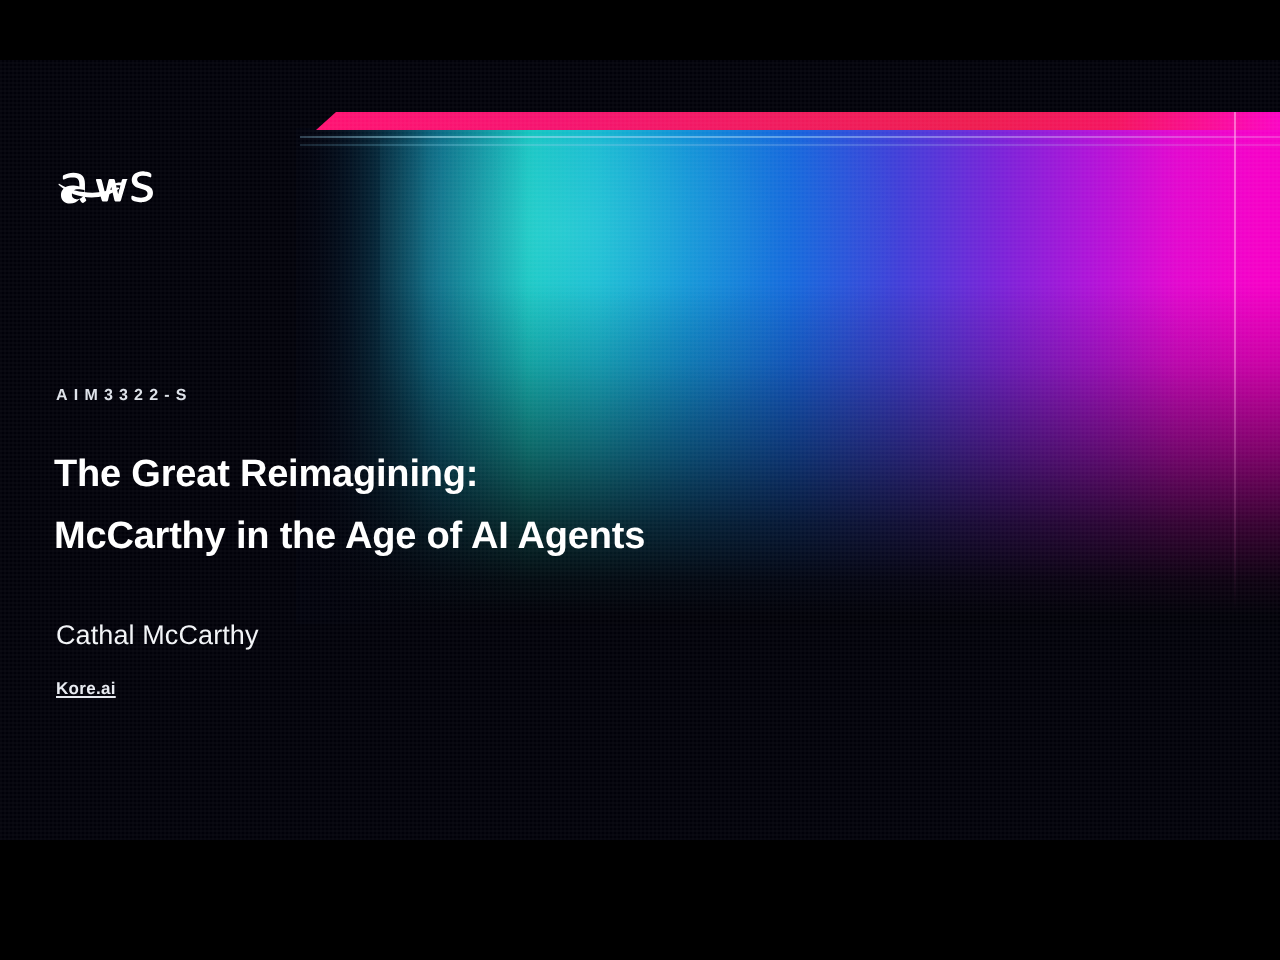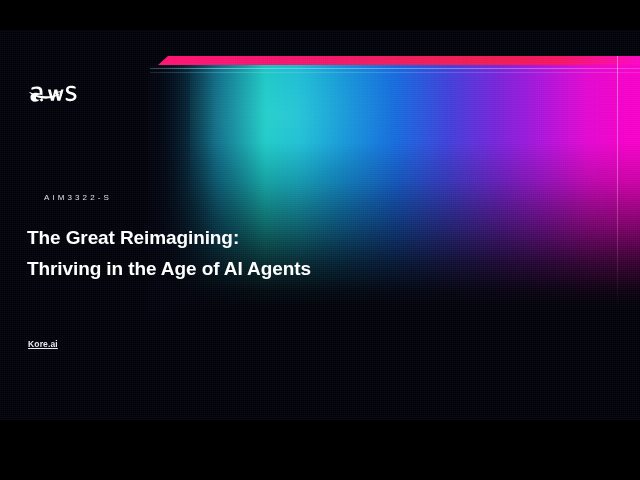--- a/index.html
+++ b/index.html
@@ -209,25 +209,24 @@
     height: 34px;
   }
   #aws-logo svg { display: block; }
 
   
   #session-code {
     position: absolute;
     left: 28px;
     top: 163px;
     font-size: 8px;
-    font-weight: normal;
+    font-weight: bold;
     letter-spacing: 3.1px;
     color: #dfe3ea;
     white-space: nowrap;
-    margin-left: 16px;
   }
 
   
   #slide-title {
     position: absolute;
     left: 27px;
     top: 192px;
     width: 560px;
     font-size: 19px;
     line-height: 31px;
@@ -292,23 +291,24 @@
 
           <path d="M104.3 52.2C97.2 57.4 86.9 60.2 78 60.2c-12.4 0-23.6-4.6-32.1-12.2-.67-.6-.07-1.42.73-.96 9.17 5.33 20.5 8.55 32.2 8.55 7.9 0 16.6-1.64 24.6-5.03 1.2-.51 2.2.79 1 1.66z" fill="#ffffff" transform="translate(-44 -28) scale(1.02)"></path>
           <path d="M107.2 48.9c-.9-1.16-5.99-.55-8.28-.28-.69.09-.8-.52-.17-.96 4.06-2.85 10.7-2.03 11.5-1.07.79.96-.21 7.63-4.01 10.8-.58.49-1.14.23-.88-.42.85-2.14 2.75-6.93 1.85-8.09z" fill="#ffffff" transform="translate(-44 -28) scale(1.02)"></path>
         </svg>
       </div>
 
       <div id="session-code">AIM3322-S</div>
 
       <div id="slide-title">
         <span class="title-line">The Great Reimagining:</span>
-        <span class="title-line">Thriving in the Age of AI Agents</span>
+        <span class="title-line">McCarthy in the Age of AI Agents</span>
       </div>
 
+      <div id="speaker-name">Cathal McCarthy</div>
 
       <div id="speaker-org">Kore.ai</div>
 
     </div>
 
   </div>
 
   <div class="letterbox" id="letterbox-top"></div>
   <div class="letterbox" id="letterbox-bottom"></div>
 

